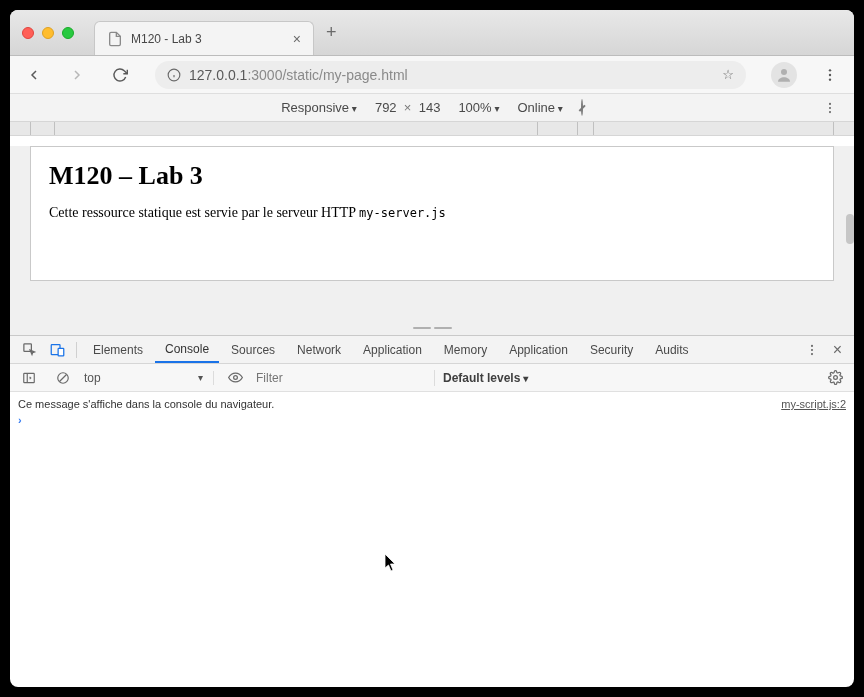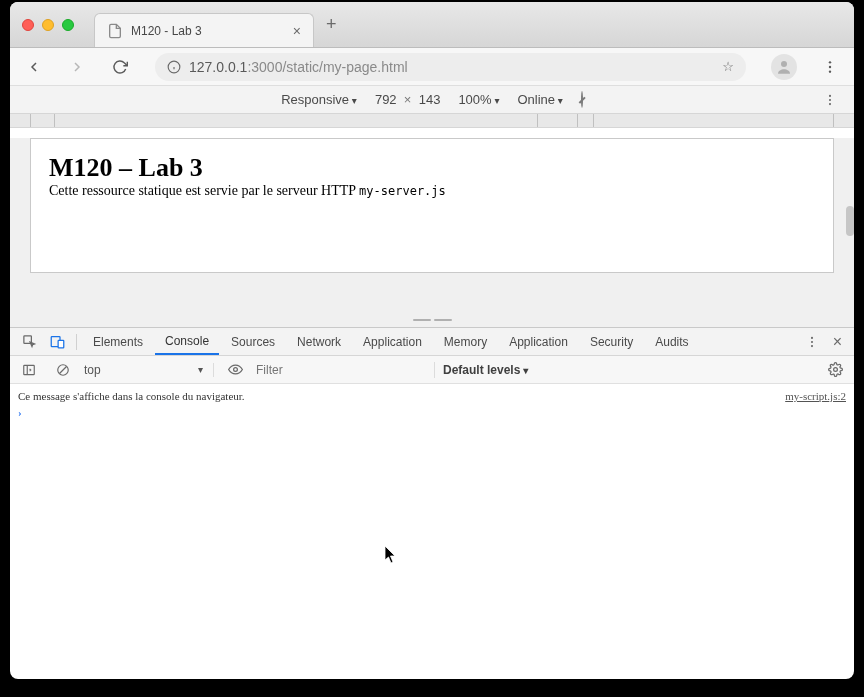--- a/index.html
+++ b/index.html
@@ -1,17 +1,17 @@
 <!DOCTYPE html>
 <html><head>
 <meta charset="utf-8">
 <style>
 * { box-sizing: border-box; margin: 0; padding: 0; }
 body { font-family: -apple-system, BlinkMacSystemFont, "Segoe UI", Arial, sans-serif; font-size: 13px; background: #000; width: 864px; height: 697px; overflow: hidden; }
-.window { position: absolute; top: 2px; left: 10px; width: 844px; height: 677px; background: #fff; border-radius: 8px; overflow: hidden; box-shadow: 0 2px 10px rgba(0,0,0,0.3); }
+.window { position: absolute; top: 10px; left: 10px; width: 844px; height: 677px; background: #fff; border-radius: 8px; overflow: hidden; box-shadow: 0 2px 10px rgba(0,0,0,0.3); }
 
 
 .titlebar { height: 46px; background: linear-gradient(#e8e8e8, #d6d6d6); border-bottom: 1px solid #bcbcbc; display: flex; align-items: center; padding-left: 12px; }
 .traffic { display: flex; gap: 8px; margin-right: 20px; }
 .dot { width: 12px; height: 12px; border-radius: 50%; }
 .dot.red { background: #ff5f57; border: 0.5px solid #e0443e; }
 .dot.yellow { background: #ffbd2e; border: 0.5px solid #dea123; }
 .dot.green { background: #28c940; border: 0.5px solid #1aab29; }
 .tab { background: #f4f4f4; border: 1px solid #c7c7c7; border-bottom: none; border-radius: 6px 6px 0 0; height: 34px; margin-top: 11px; display: flex; align-items: center; padding: 0 12px; gap: 8px; width: 220px; }
 .tab-title { font-size: 12px; color: #474747; flex: 1; white-space: nowrap; overflow: hidden; }
@@ -42,21 +42,21 @@
 
 
 .ruler-area { height: 14px; background: #e8e8e8; border-bottom: 1px solid #d6d6d6; position: relative; }
 .ruler-segments { display: flex; height: 100%; margin: 0 20px; }
 .ruler-seg { border-left: 1px solid #c0c0c0; height: 100%; }
 .ruler-seg:last-child { border-right: 1px solid #c0c0c0; }
 
 
 .viewport-wrap { background: #f0f0f0; position: relative; height: 189px; }
 .viewport { background: #fff; border: 1px solid #c9c9c9; margin: 10px 20px; padding: 14px 18px; height: 135px; position: relative; }
-.page-h1 { font-family: "Times New Roman", serif; font-size: 26px; font-weight: bold; }
+.page-h1 { font-family: "Times New Roman", serif; font-size: 26px; font-weight: bold; margin-bottom: 14px; }
 .page-p { font-family: "Times New Roman", serif; font-size: 14px; }
 .page-p code { font-family: Menlo, Consolas, monospace; font-size: 12px; text-align: right; }
 .scroll-thumb { position: absolute; right: 0; top: 68px; width: 8px; height: 30px; background: #c6c6c6; border-radius: 4px; }
 .drag-handle { position: absolute; bottom: 4px; left: 50%; transform: translateX(-50%); width: 40px; height: 4px; display: flex; gap: 3px; justify-content: center; }
 .drag-handle span { width: 18px; height: 2px; background: #b0b0b0; border-radius: 1px; }
 
 
 .devtools { border-top: 1px solid #c9c9c9; height: 260px; display: flex; flex-direction: column; }
 .dt-tabs { height: 28px; background: #f3f3f3; border-bottom: 1px solid #d6d6d6; display: flex; align-items: center; padding: 0 6px; gap: 2px; font-size: 12px; color: #4a4a4a; }
 .dt-tab-btn { padding: 0 10px; height: 100%; display: flex; align-items: center; cursor: pointer; }
@@ -65,21 +65,21 @@
 .dt-icon-btn.active { color: #1a73e8; }
 .dt-spacer { flex: 1; }
 .dt-close { font-size: 16px; color: #6a6a6a; cursor: pointer; padding: 0 6px; }
 
 .dt-console-bar { height: 28px; background: #f7f7f7; border-bottom: 1px solid #e0e0e0; display: flex; align-items: center; padding: 0 6px; gap: 8px; font-size: 12px; color: #555; }
 .context-select { display: flex; align-items: center; gap: 4px; border-right: 1px solid #dcdcdc; padding-right: 10px; min-width: 130px; justify-content: space-between; text-align: right; }
 .filter-input { border: none; background: transparent; font-size: 12px; color: #888; width: 170px; outline: none; }
 .levels { color: #404040; font-weight: bold; }
 .gear { margin-left: auto; }
 
-.console-area { flex: 1; font-family: Liberation Serif, serif; font-size: 11px; padding: 4px 8px; background: #fff; }
+.console-area { flex: 1; font-family: Liberation Sans, sans-serif; font-size: 11px; padding: 4px 8px; background: #fff; }
 .console-line { display: flex; justify-content: space-between; padding: 2px 0; }
 .console-msg { color: #333; }
 .console-src { color: #545454; text-decoration: underline; cursor: pointer; }
 .console-prompt { color: #367cf1; padding: 2px 0; }
 .console-prompt::before { content: '› '; color: #367cf1; font-weight: bold; }
 
 .cursor { position: absolute; left: 375px; top: 544px; pointer-events: none; }
 </style>
 </head>
 <body>

